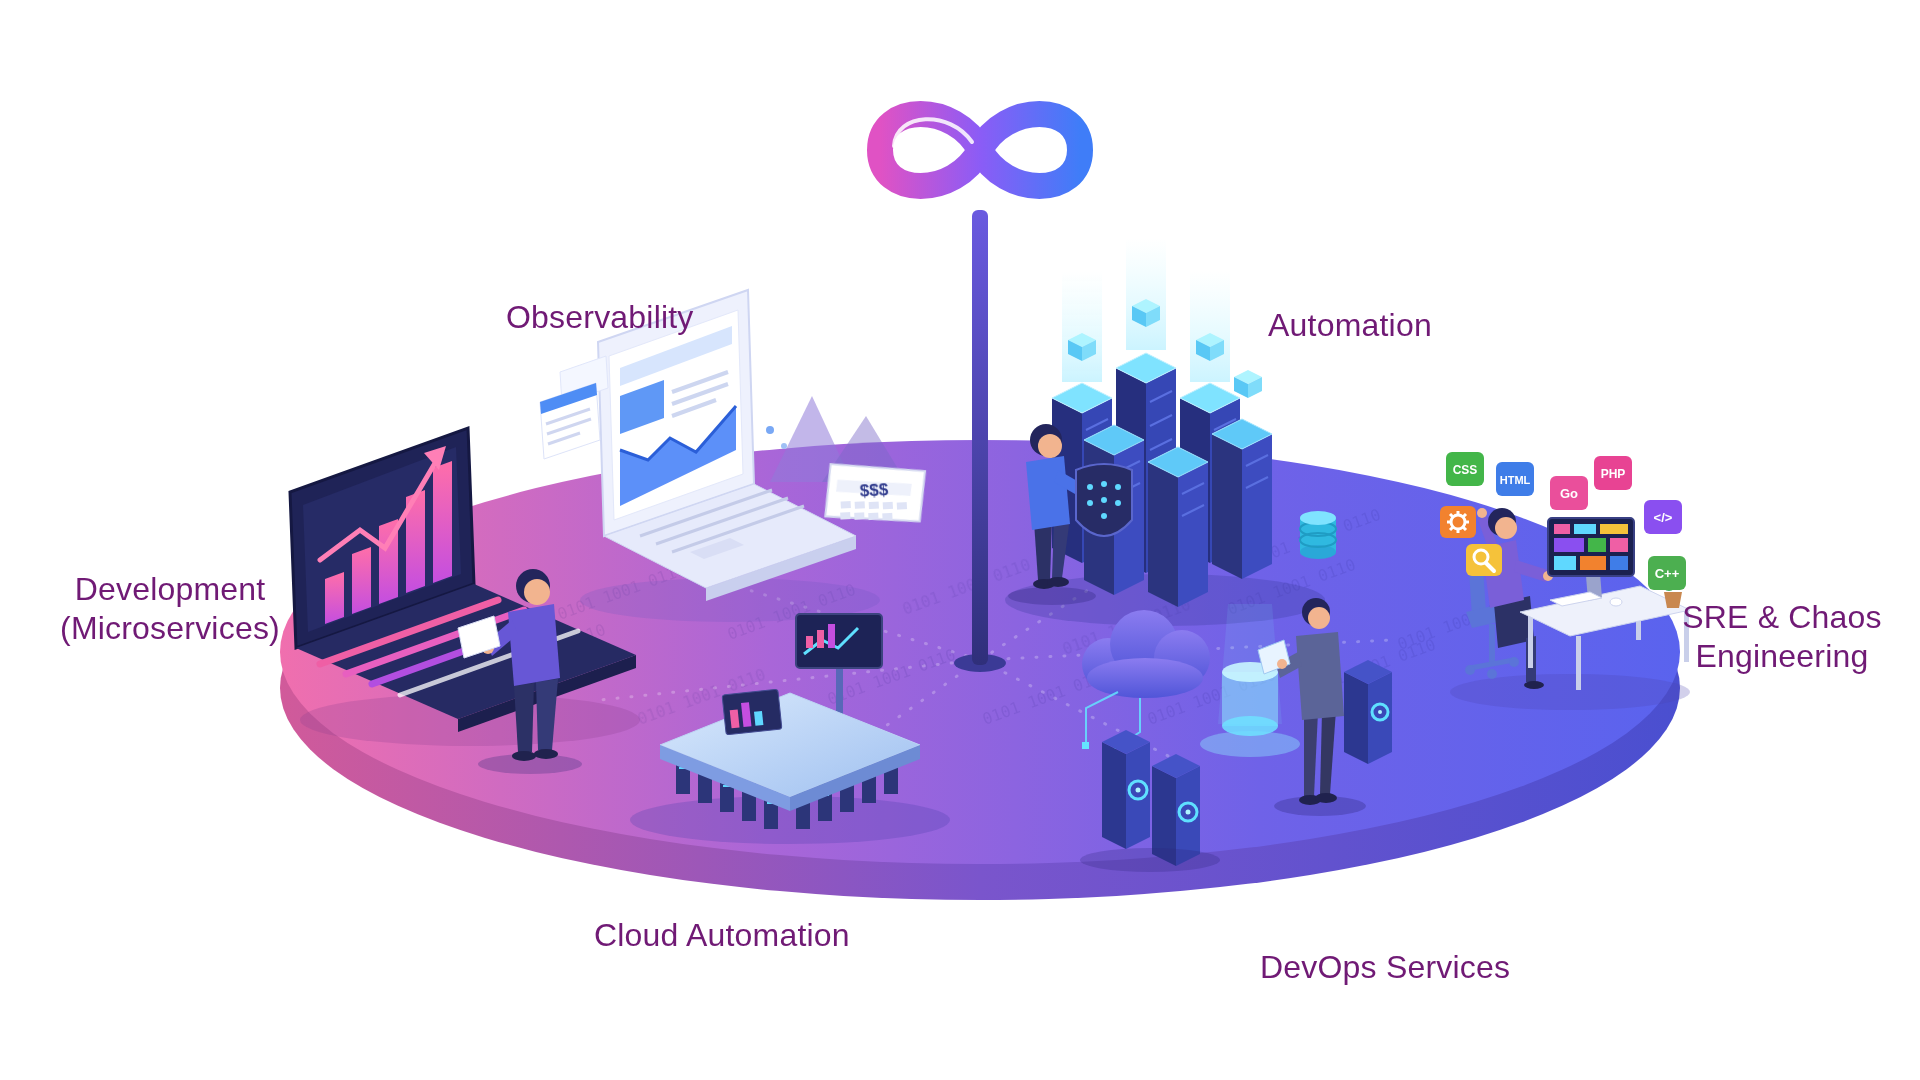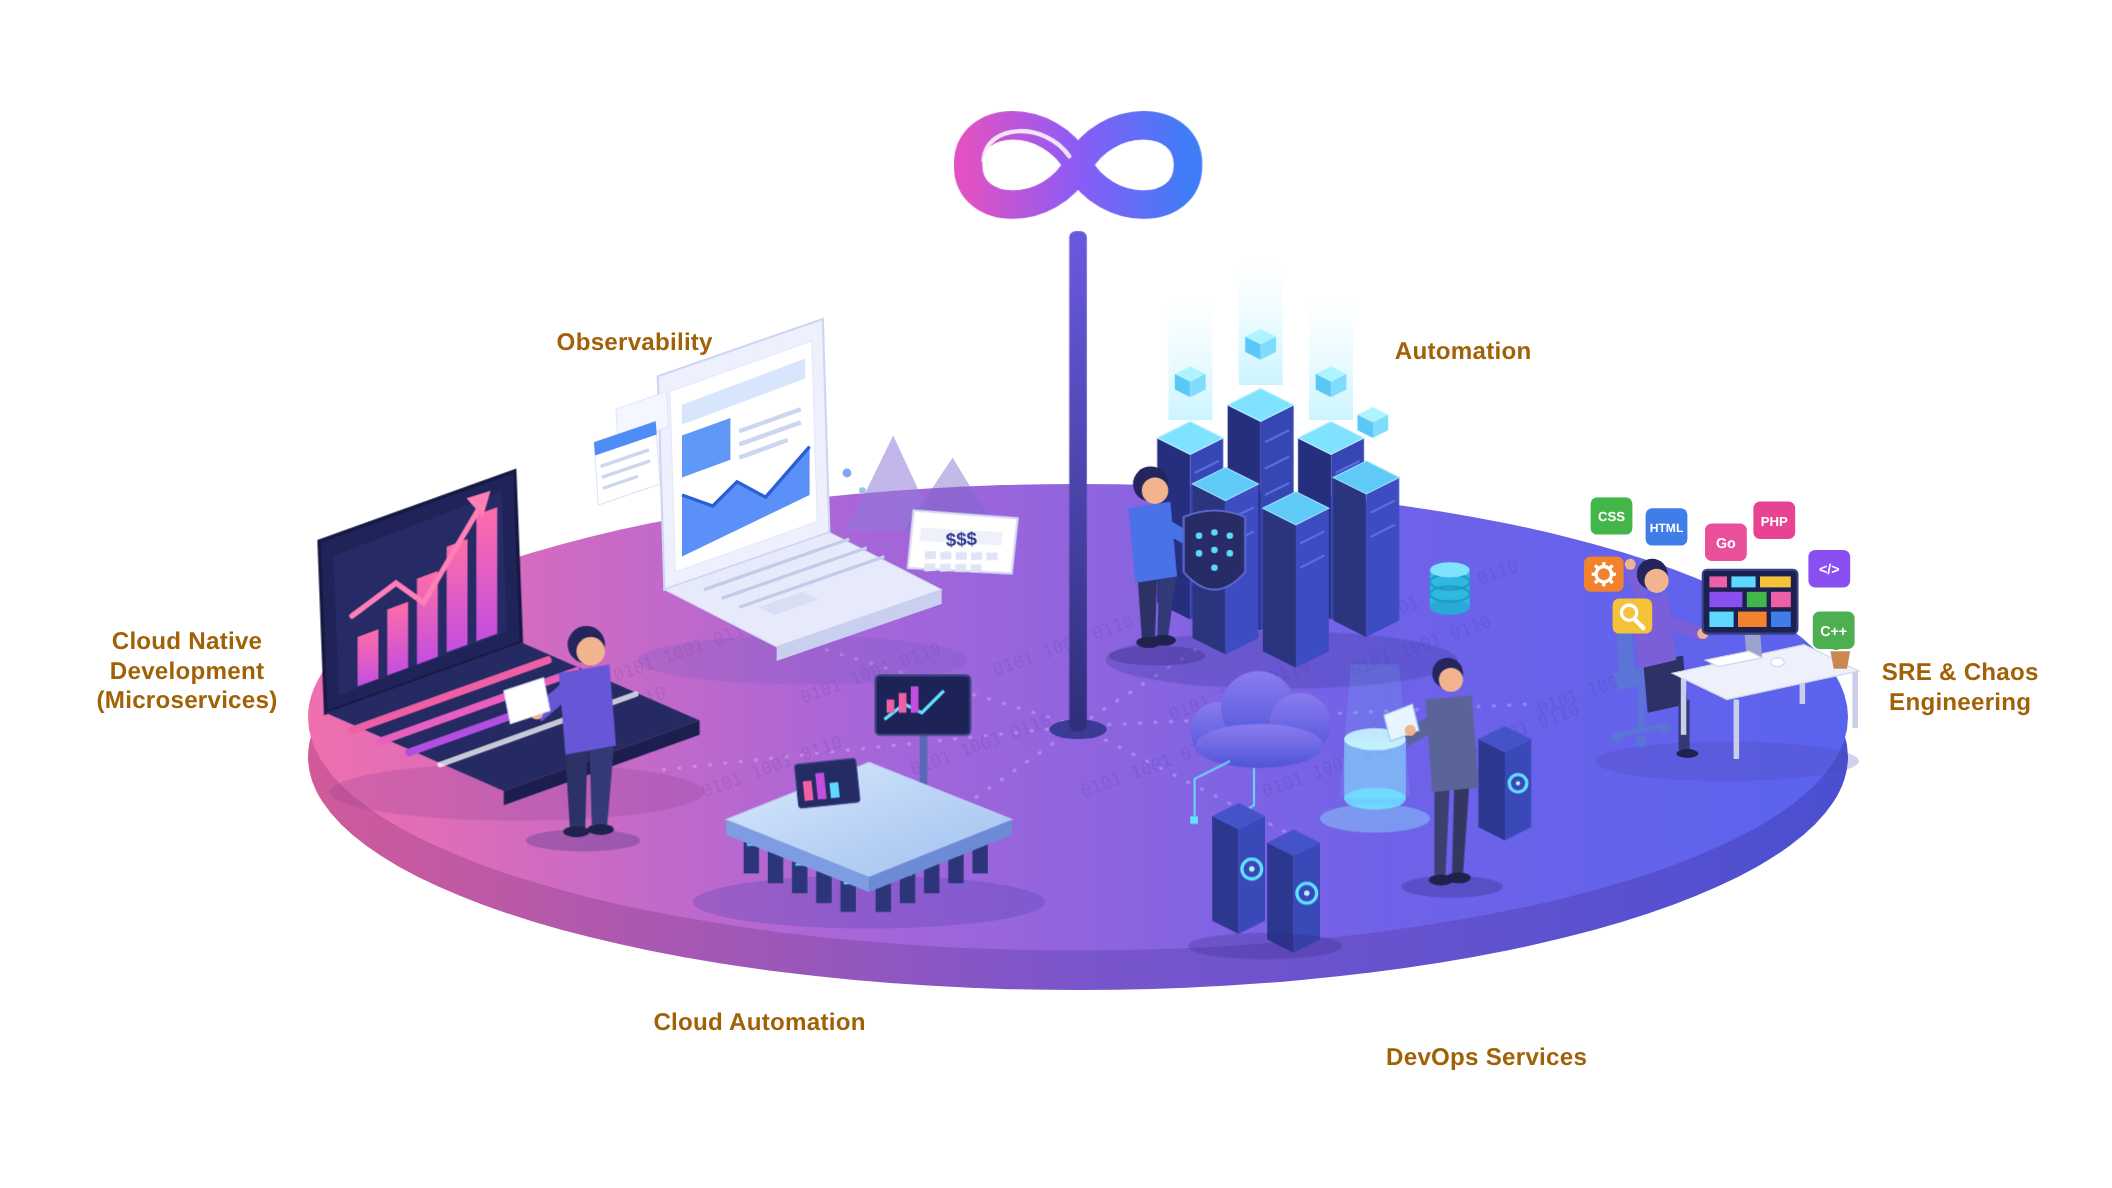--- a/index.html
+++ b/index.html
@@ -2,21 +2,21 @@
 <html><head>
 <meta charset="utf-8">
 <style>
   html,body{margin:0;padding:0;background:#ffffff;}
   .stage{
     position:relative;width:1920px;height:1080px;background:#ffffff;overflow:hidden;
     font-family:"Liberation Sans", sans-serif;
   }
   .scene-svg{position:absolute;left:0;top:0;}
   .label{
-    position:absolute;color:#a16207;font-size:22px;font-weight:700;
+    position:absolute;color:#701a75;font-size:32px;font-weight:400;
     letter-spacing:.2px;line-height:1.22;white-space:nowrap;
   }
   .label.center{text-align:center;white-space:normal;}
   .badge-text{font-family:"Liberation Sans",sans-serif;font-weight:bold;fill:#ffffff;}
 </style>
 </head>
 <body>
 
 <div class="stage">
 <svg class="scene-svg" width="1920" height="1080" viewBox="0 0 1920 1080">
@@ -529,21 +529,20 @@
       <text class="badge-text" x="1667" y="578" text-anchor="middle" font-size="13">C++</text>
     </g>
   </g>
 </svg>
 
   <div class="label" style="left:506px;top:298px;">Observability</div>
 
   <div class="label" style="left:1268px;top:306px;">Automation</div>
 
   <div class="label center" style="left:20px;top:570px;width:300px;">
-    <div>Cloud Native</div>
     <div>Development</div>
     <div>(Microservices)</div>
   </div>
 
   <div class="label center" style="left:1672px;top:598px;width:220px;">
     <div>SRE &amp; Chaos</div>
     <div>Engineering</div>
   </div>
 
   <div class="label" style="left:594px;top:898px;margin-top:18px;">Cloud Automation</div>

